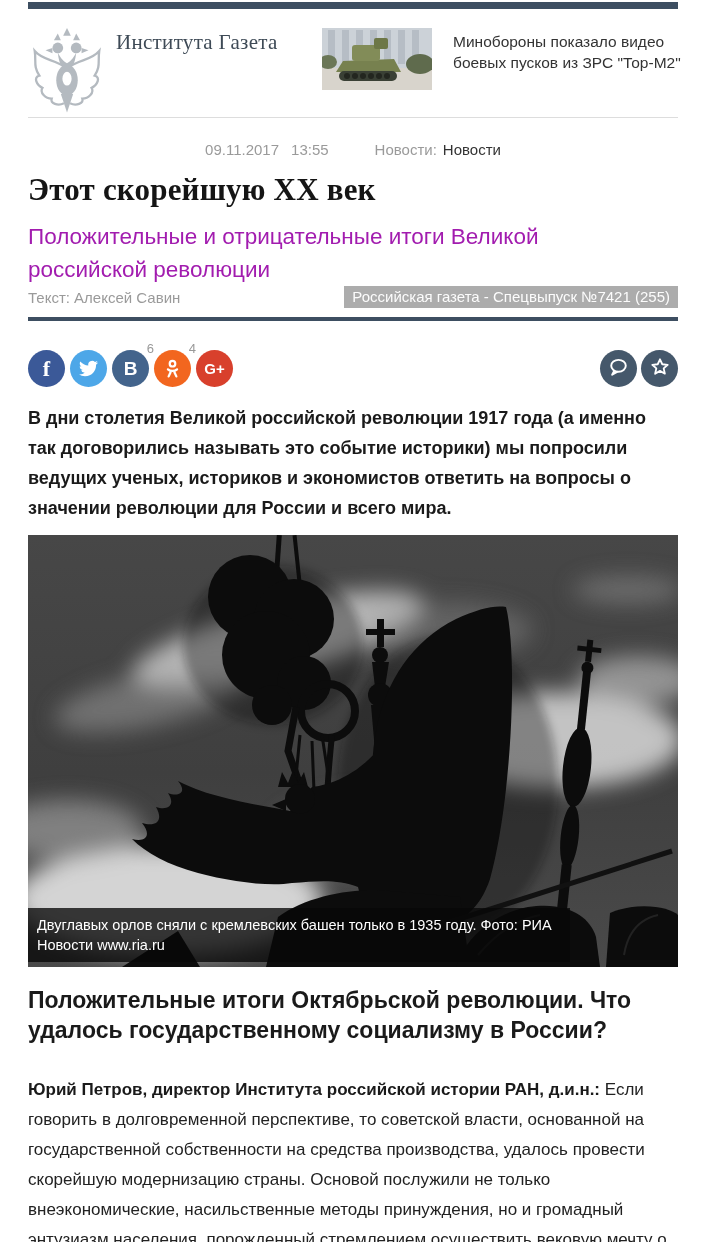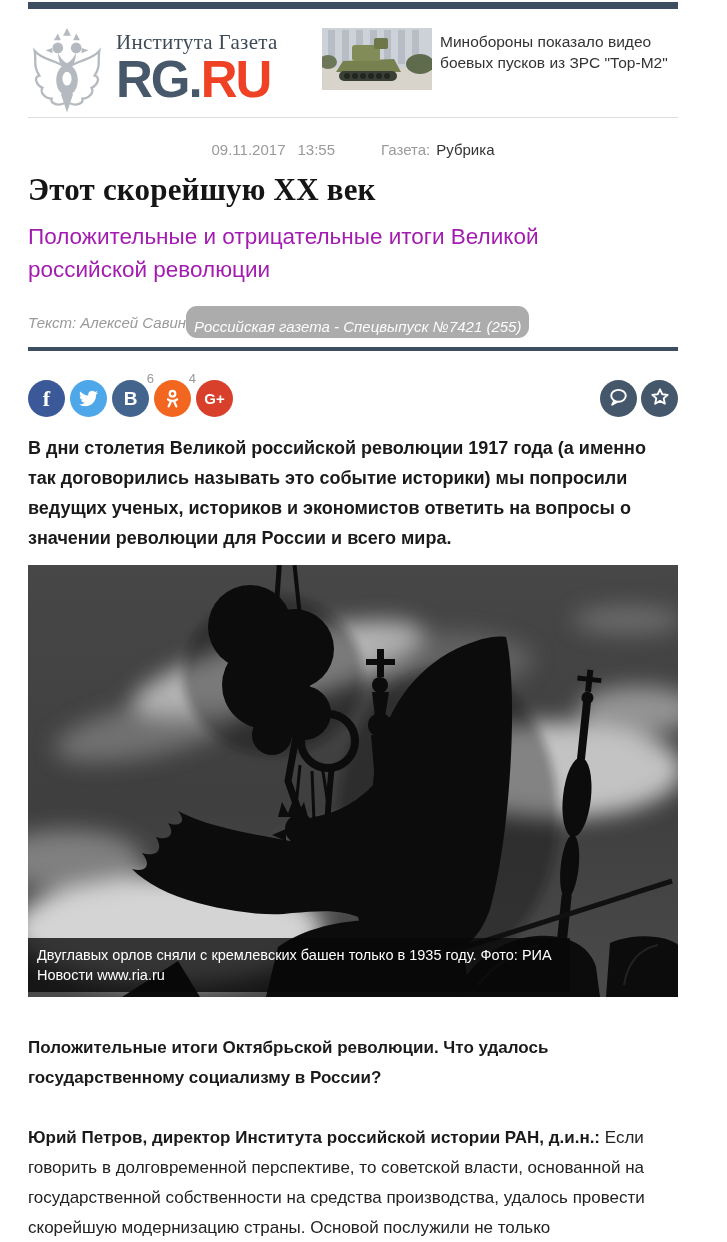--- a/index.html
+++ b/index.html
@@ -14,36 +14,36 @@
   .brand { display:flex; text-decoration:none; cursor:pointer; }
   .crest svg { width:78px; height:86px; display:block; }
   .logo-text { margin-left:10px; display:block; }
   .paper-name { display:block; font-family:"Liberation Serif", serif; font-size:21px; color:#3e4a56; letter-spacing:.3px; margin-top:2px; }
   .logo-rg { display:block; font-size:51px; font-weight:bold; line-height:46px; letter-spacing:-2px; margin-top:2px; }
   .logo-rg .rg { color:#46586a; }
   .logo-rg .ru { color:#ef4123; }
   .teaser { position:absolute; left:294px; top:0; display:flex; text-decoration:none; cursor:pointer; }
   .thumb { width:110px; height:62px; display:block; overflow:hidden; }
   .thumb svg { display:block; }
-  .teaser-text { display:block; width:232px; margin-left:8px; font-size:15.5px; line-height:21px; color:#333; padding-top:3px; }
+  .teaser-text { display:block; width:232px; margin-left:21px; font-size:15.5px; line-height:21px; color:#333; padding-top:3px; }
 
   .divider { margin-top:5px; border-top:1px solid #ddd; }
 
   
   .meta { margin-top:23px; font-size:15px; color:#9a9a9a; display:flex; align-items:baseline;justify-content:center; }
   .meta .time { margin-left:12px; }
   .meta .rubric-label { margin-left:46px; }
   .meta .rubric-link { color:#333; text-decoration:none; margin-left:6px; cursor:pointer; }
 
   h1.title { margin-top:14px; font-family:"Liberation Serif", serif; font-size:31px; color:#151515; font-weight:bold; letter-spacing:.2px; }
   h2.subtitle { margin-top:12px; font-size:22.5px; line-height:33px; color:#a21caf; font-weight:normal; max-width:590px; }
 
-  .byline-row { margin-top:20px; display:flex; align-items:center;font-style:italic; }
+  .byline-row { display:flex; justify-content:space-between; align-items:center; }
   .byline { font-size:15px; color:#9a9a9a; }
-  .source-tag { font-size:15px; color:#fcfcfc; background:#acacac; padding:12px 8px 3px 8px; text-decoration:none; cursor:pointer;border-radius:11px; }
+  .source-tag { font-size:15px; color:#fcfcfc; background:#acacac; padding:2px 8px 3px 8px; text-decoration:none; cursor:pointer; }
 
   .dark-rule { margin-top:9px; height:4px; background:#3d4e61; }
 
   
   .share-row { margin-top:22px; display:flex; align-items:flex-end; height:44px; }
   .sbtn { position:relative; width:37px; height:37px; border-radius:50%; margin-right:5px; display:flex; align-items:center; justify-content:center; cursor:pointer; border:none; }
   .sbtn svg { display:block; }
   .fb { background:#3b5998; }
   .tw { background:#4da7e8; }
   .vk { background:#43648c; }
@@ -55,21 +55,21 @@
   .badge { position:absolute; top:-9px; right:-5px; font-size:13px; color:#999; font-weight:normal; }
   .actions { margin-left:auto; display:flex; }
   .abtn { width:37px; height:37px; border-radius:50%; background:#45586b; margin-left:4px; display:flex; align-items:center; justify-content:center; cursor:pointer; border:none; }
 
   .lead { margin-top:16px; font-size:18px; line-height:30px; font-weight:bold; color:#1a1a1a; }
 
   figure.photo { margin-top:12px; width:542px; height:432px; position:relative; }
   figure.photo svg { display:block; }
   figcaption.photo-caption { position:absolute; left:0; right:0; bottom:5px; background:rgba(8,8,8,.78); color:#fff; font-size:14.5px; line-height:20px; padding:7px 9px; }
 
-  .subheading { margin-top:36px; font-size:17px; line-height:30px; font-weight:bold; color:#1a1a1a; }
+  .subheading { margin-top:18px; font-size:23px; line-height:30px; font-weight:bold; color:#1a1a1a; }
   .body-para { margin-top:30px; font-size:17px; line-height:30px; color:#222; }
   .body-para b { color:#1a1a1a; }
 </style>
 </head>
 <body>
 
 <div class="page">
   <div class="inner">
 
     <div class="top-bar"></div>
@@ -92,21 +92,20 @@
               <path d="M45 10 l5 -10 5 10z"></path>
               <path d="M38 32 C42 40 46 44 50 46 C54 44 58 40 62 32 C60 50 56 52 50 54 C44 52 40 50 38 32z"></path>
               <ellipse cx="50" cy="68" rx="14" ry="20"></ellipse>
               <path d="M42 86 L50 110 L58 86z"></path>
             </g>
             <ellipse cx="50" cy="66" rx="7" ry="10" fill="#fff" stroke="#b4bac0" stroke-width="2"></ellipse>
           </svg>
         </span>
         <span class="logo-text">
           <span class="paper-name">Института Газета</span>
-          <span class="logo-rg"><span class="rg">RG</span><span class="rg">.</span><span class="ru">RU</span></span>
         </span>
       </a>
 
       <a class="teaser">
         <span class="thumb">
           <svg viewBox="0 0 110 62" width="110" height="62">
             <rect width="110" height="62" fill="#ccd2d8"></rect>
             <g fill="#b6bdc5">
               <rect x="6" y="2" width="7" height="34"></rect>
                 <rect x="20" y="2" width="7" height="34"></rect>
@@ -135,22 +134,22 @@
         </span>
         <span class="teaser-text">Минобороны показало видео боевых пусков из ЗРС "Тор-М2"</span>
       </a>
     </div>
 
     <div class="divider"></div>
 
     <div class="meta">
       <span class="date">09.11.2017</span>
       <span class="time">13:55</span>
-      <span class="rubric-label">Газета:</span>
-      <a class="rubric-link">Рубрика</a>
+      <span class="rubric-label">Новости:</span>
+      <a class="rubric-link">Новости</a>
     </div>
 
     <h1 class="title">Этот скорейшую XX век</h1>
     <h2 class="subtitle">Положительные и отрицательные итоги Великой российской революции</h2>
 
     <div class="byline-row">
       <span class="byline">Текст: Алексей Савин</span>
       <a class="source-tag">Российская газета - Спецвыпуск №7421 (255)</a>
     </div>
 

